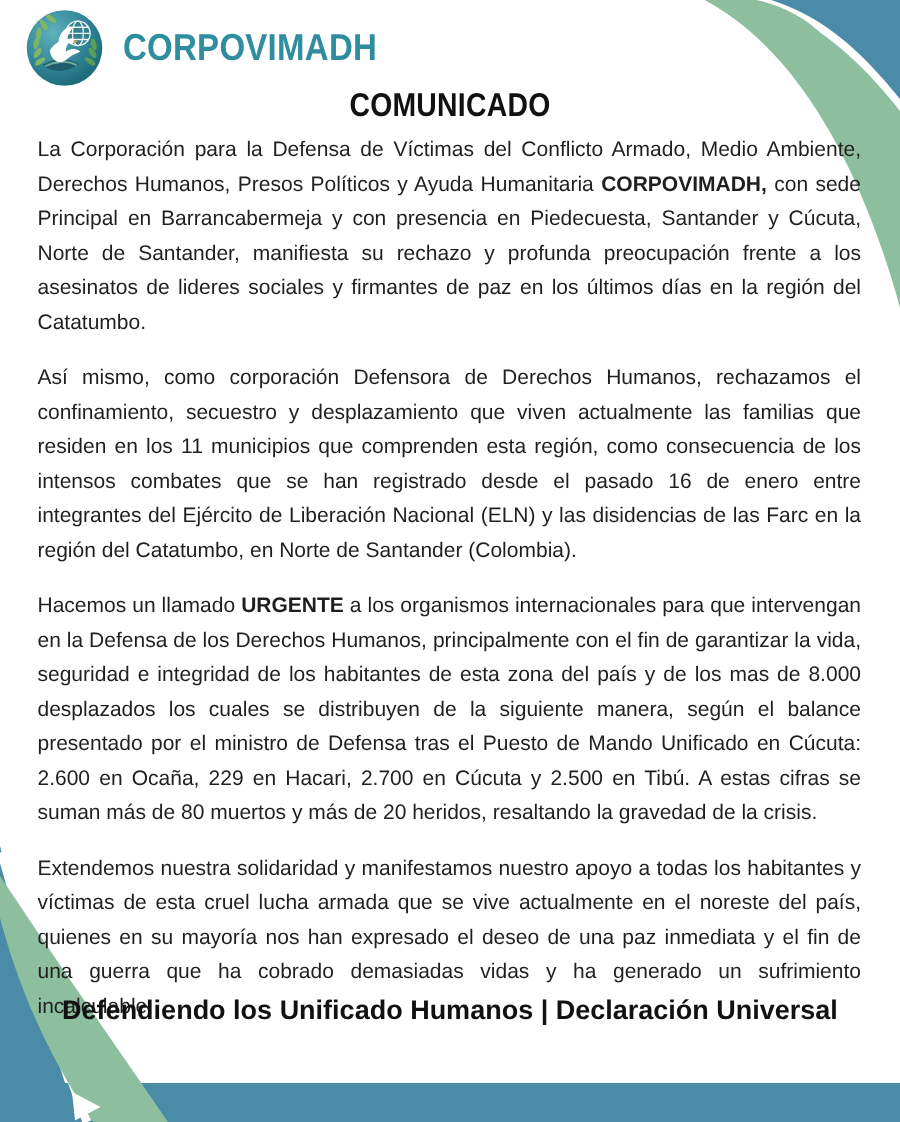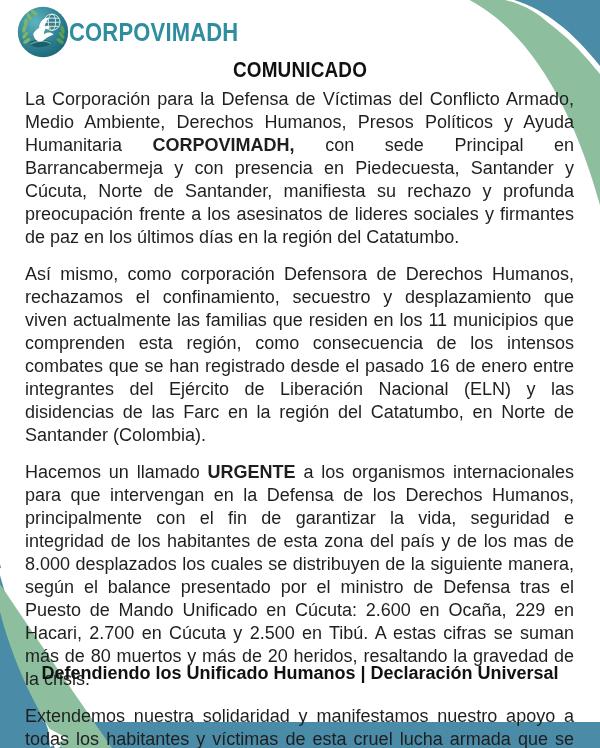--- a/index.html
+++ b/index.html
@@ -21,21 +21,21 @@
     color:var(--text);
   }
   .deco{position:absolute;pointer-events:none;}
   .deco.top-right{top:0;right:0;}
   .deco.bottom-left{bottom:0;left:0;}
   .fill-teal{fill:var(--teal);}
   .fill-green{fill:var(--green);}
 
   .header{
     position:absolute;top:6px;left:17px;
-    display:flex;align-items:center;
+    display:flex;align-items:center;gap:13px;
   }
   .logo{width:52px;height:52px;flex:0 0 auto;}
   .brand{
     color:var(--brand-teal);
     font-weight:bold;
     font-size:25px;
     letter-spacing:.2px;
     transform:scaleX(.88);
     transform-origin:left center;
     white-space:nowrap;
@@ -48,21 +48,21 @@
     font-size:22px;
     letter-spacing:.2px;
     transform:scaleX(.86);
     color:#111;
   }
 
   .doc-body{
     position:absolute;top:88px;left:25px;right:26px;
   }
   .para{
-    font-size:18px;
+    font-size:14px;
     line-height:23px;
     text-align:justify;
     text-align-last:left;
     margin-bottom:14px;
     color:var(--text);
   }
   .para .b{font-weight:bold;}
 
   .footer{
     position:absolute;top:661px;left:0;right:0;

